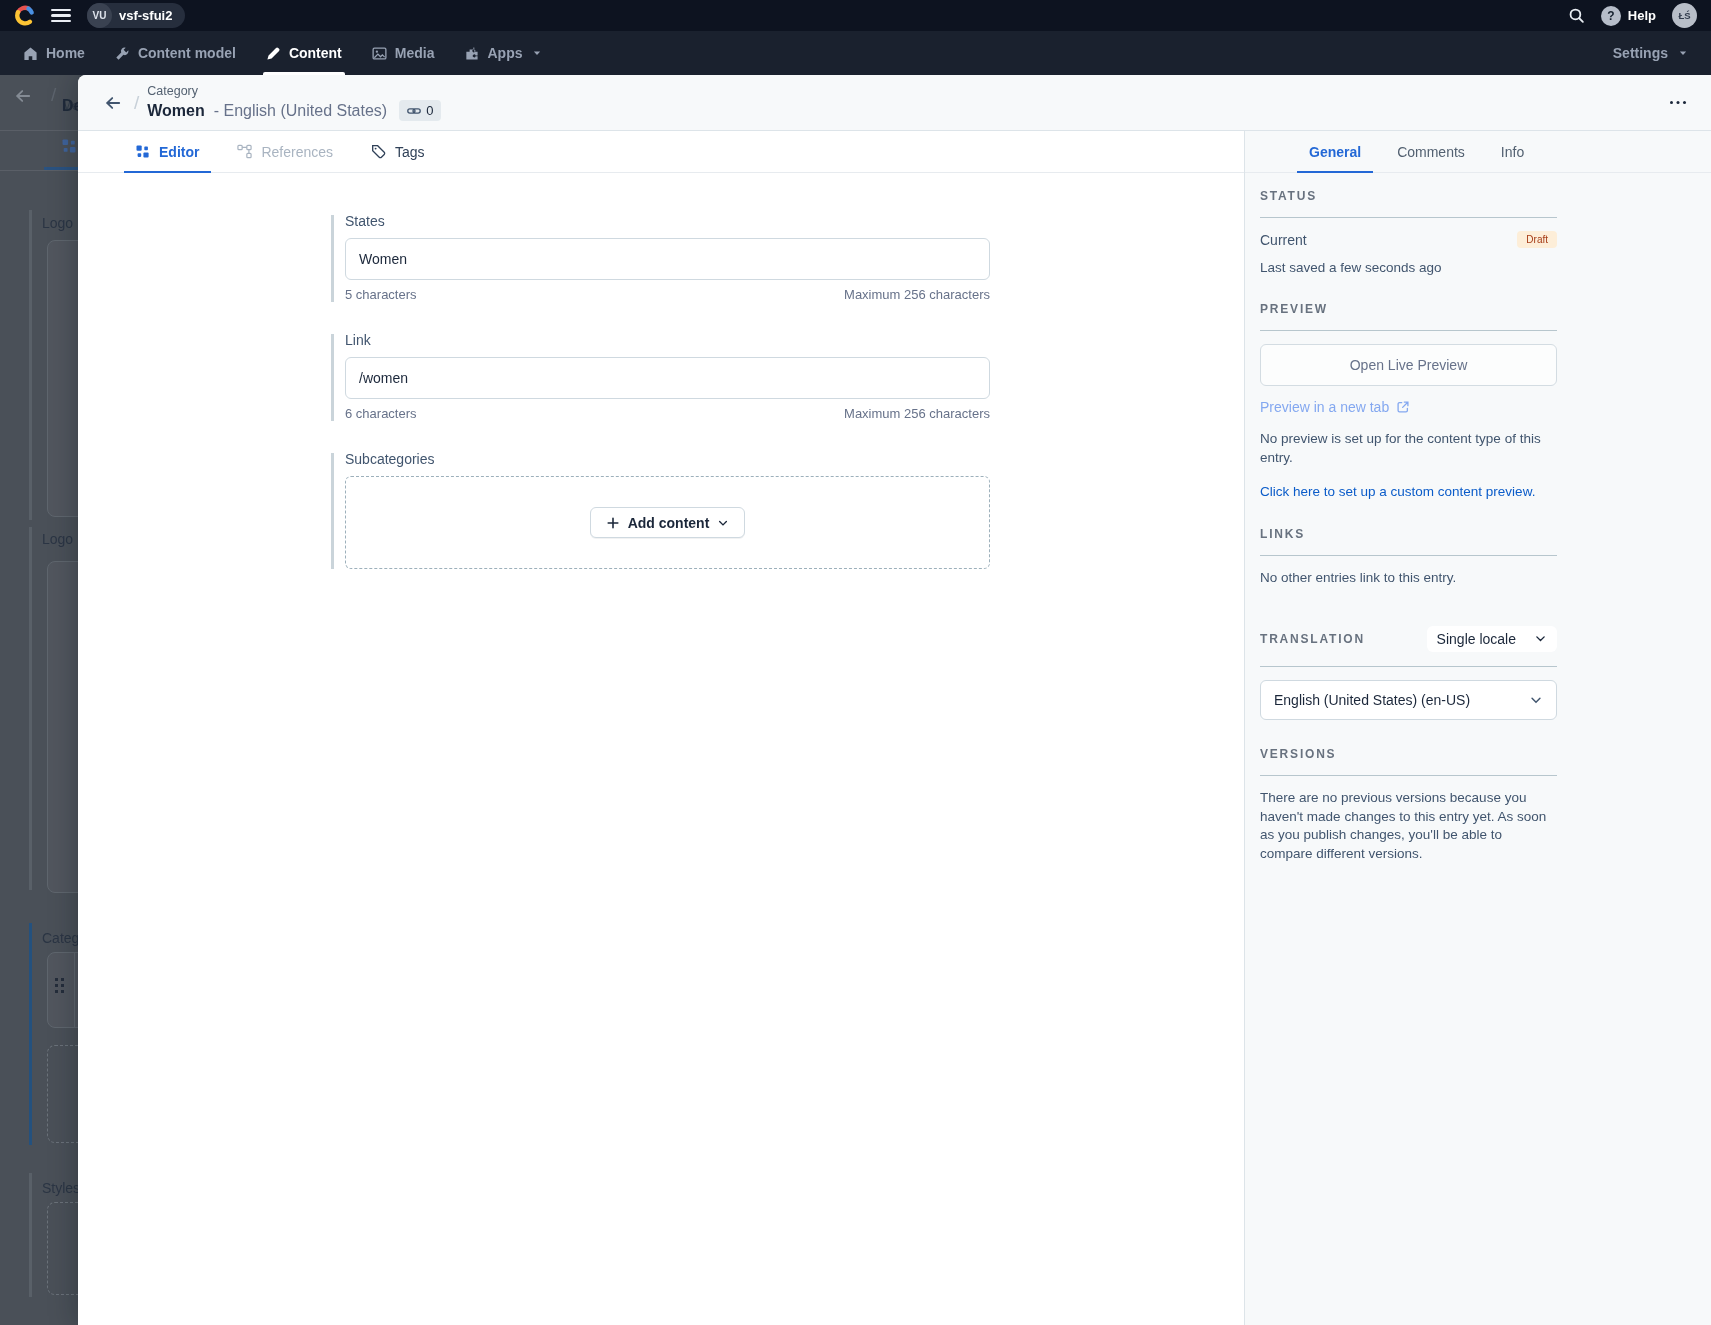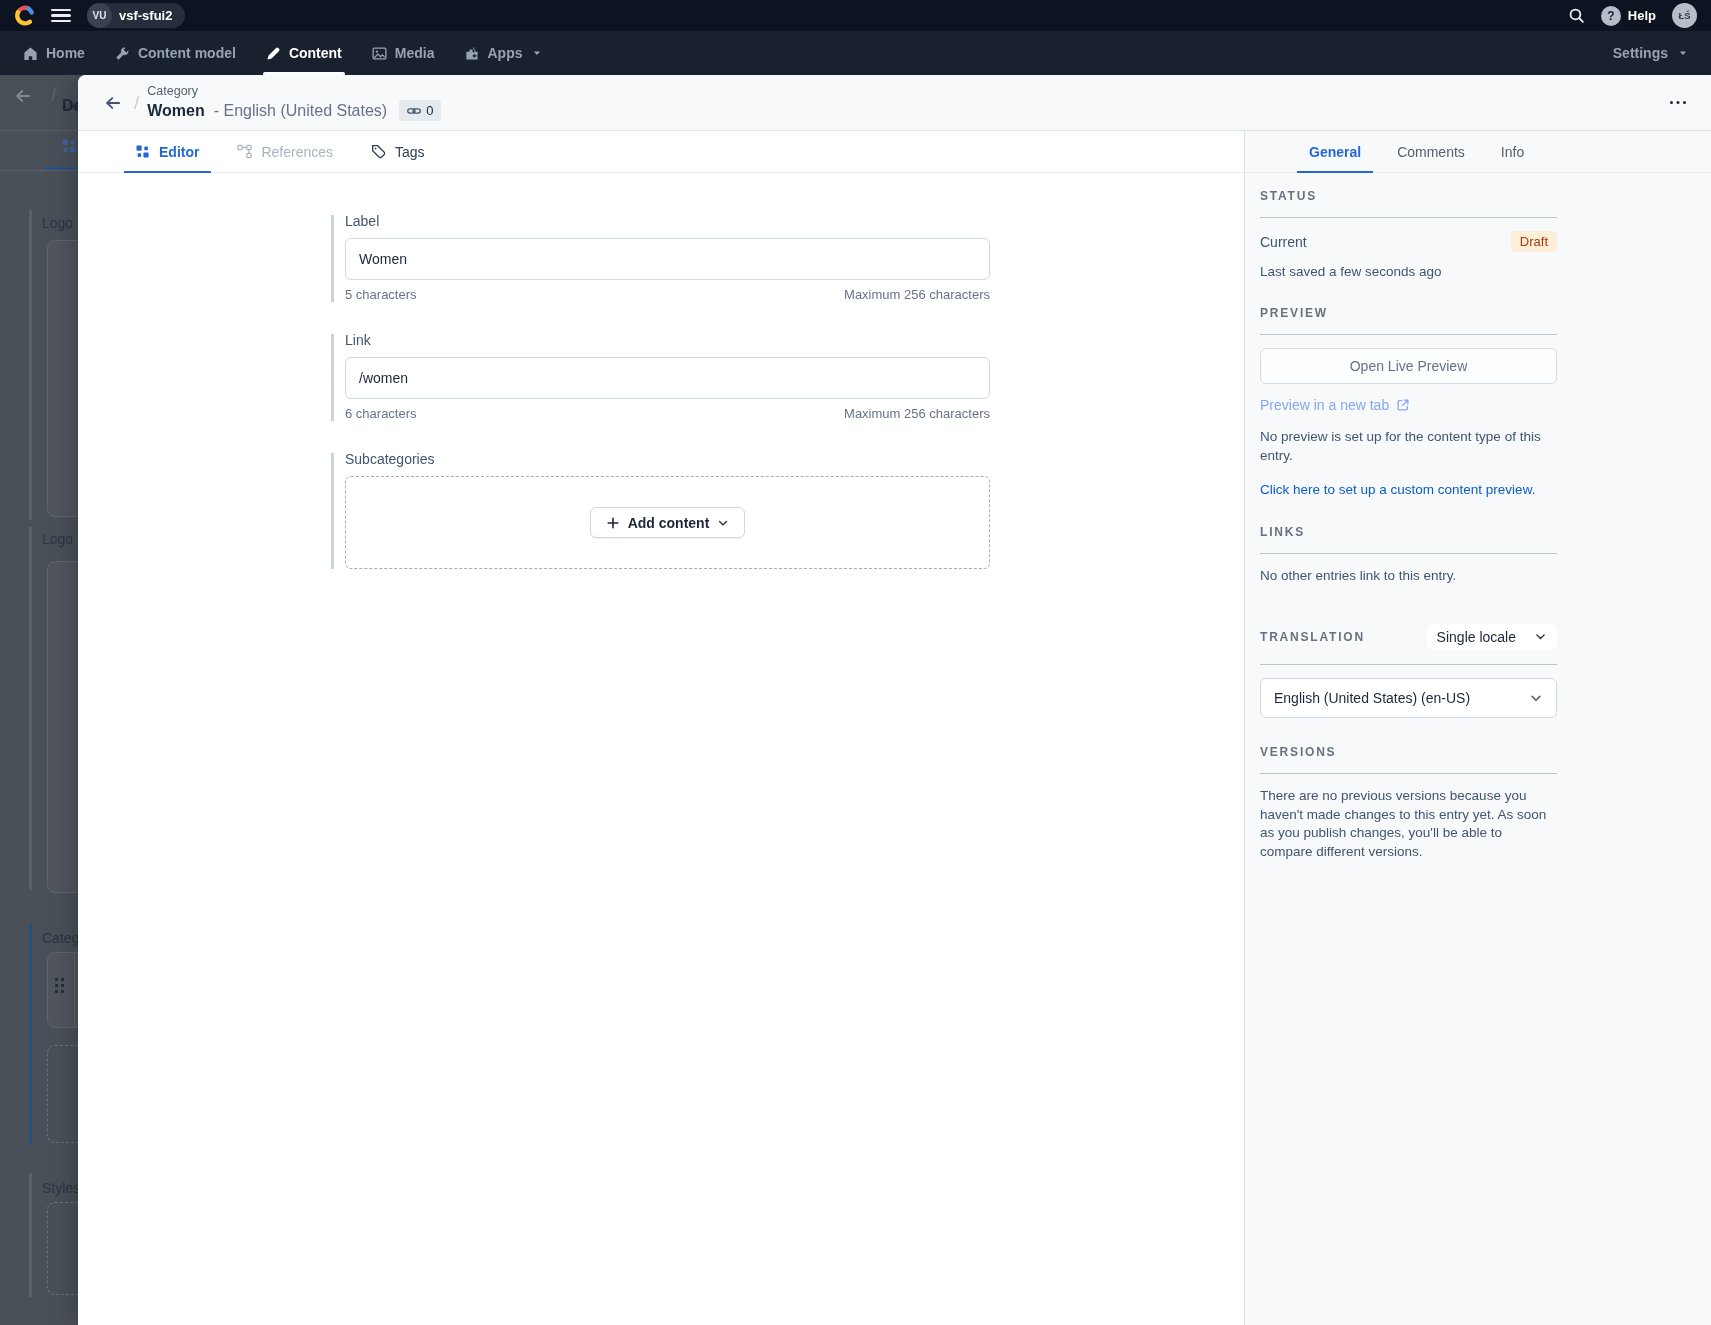--- a/index.html
+++ b/index.html
@@ -115,28 +115,28 @@
   .sb-tab.active::after { content:""; position:absolute; left:2px; right:2px; bottom:-1px; height:2px; background:#2368d6; }
 
   .sb-content { margin-left:15px; width:297px; padding-top:16px; }
   .sb-section { margin-bottom:27px; }
   .sb-section.links-sec { margin-bottom:38px; }
   .sb-head { display:flex; justify-content:space-between; align-items:center;
              border-bottom:1px solid #b7c6cd; padding-bottom:14px; margin-bottom:13px; min-height:22px; }
   .sb-head h3 { margin:0; font-size:12px; font-weight:700; letter-spacing:1.8px; color:#68727f; }
   .status-row { display:flex; justify-content:space-between; align-items:center; margin-bottom:12px;
                 font-size:14px; color:#41556e; }
-  .badge-draft { background:#fdeed8; color:#a63c16; font-size:13px; padding:3px 9px; border-radius:4px; }
+  .badge-draft { background:#fdeed8; color:#a63c16; font-size:10px; padding:3px 9px; border-radius:4px; }
   .publish-btn { position:relative; width:100%; height:38px; background:#3a8144; border:none;
                  border-radius:6px; color:#fff; font-size:15px; font-weight:700; cursor:pointer;
                  font-family:inherit; display:flex; align-items:center; justify-content:center; }
   .publish-caret { position:absolute; right:0; top:0; bottom:0; width:44px; display:flex;
                    align-items:center; justify-content:center; border-left:1px solid rgba(255,255,255,.22); }
   .saved-text { margin-top:12px; font-size:13.5px; color:#41556e; }
-  .open-preview-btn { width:100%; height:36px; background:#fcfdfd; border:1px solid #d3dce2;
+  .open-preview-btn { width:100%; height:42px; background:#fcfdfd; border:1px solid #d3dce2;
                       border-radius:6px; color:#67728a; font-size:14px; font-family:inherit;
                       cursor:pointer; margin-bottom:13px; }
   .newtab-link { display:flex; align-items:center; gap:7px; color:#84a8f0; font-size:14px;
                  margin-bottom:15px; cursor:pointer; }
   .sb-para { font-size:13.5px; color:#41556e; line-height:1.38; margin:0 0 15px; }
   .setup-link { color:#0b5cc9; font-size:13.5px; cursor:pointer; }
   .mode-btn { display:flex; align-items:center; gap:18px; background:#fff; border:none; border-radius:6px;
               padding:5px 10px; font-size:14px; color:#1b273a; cursor:pointer; font-family:inherit; }
   .locale-select { height:40px; background:#fff; border:1px solid #cfd9e0; border-radius:6px;
                    display:flex; align-items:center; justify-content:space-between; padding:0 13px;
@@ -328,21 +328,21 @@
             <svg width="15" height="15" viewBox="0 0 16 16" fill="none" stroke="currentColor" stroke-width="1.4">
               <path d="M1.8 1.8h5.3l7 7a1.6 1.6 0 0 1 0 2.3l-3 3a1.6 1.6 0 0 1-2.3 0l-7-7z"></path>
               <circle cx="4.9" cy="4.9" r="1" fill="currentColor" stroke="none"></circle>
             </svg>
             <span>Tags</span>
           </div>
         </div>
 
         <div class="fields">
           <div class="fgroup">
-            <div class="flabel">Label</div>
+            <div class="flabel">States</div>
             <input class="finput" type="text" value="Women" style="">
             <div class="fhelp">
               <span>5 characters</span>
               <span>Maximum 256 characters</span>
             </div>
           </div>
 
           <div class="fgroup">
             <div class="flabel">Link</div>
             <input class="finput" type="text" value="/women" style="">

